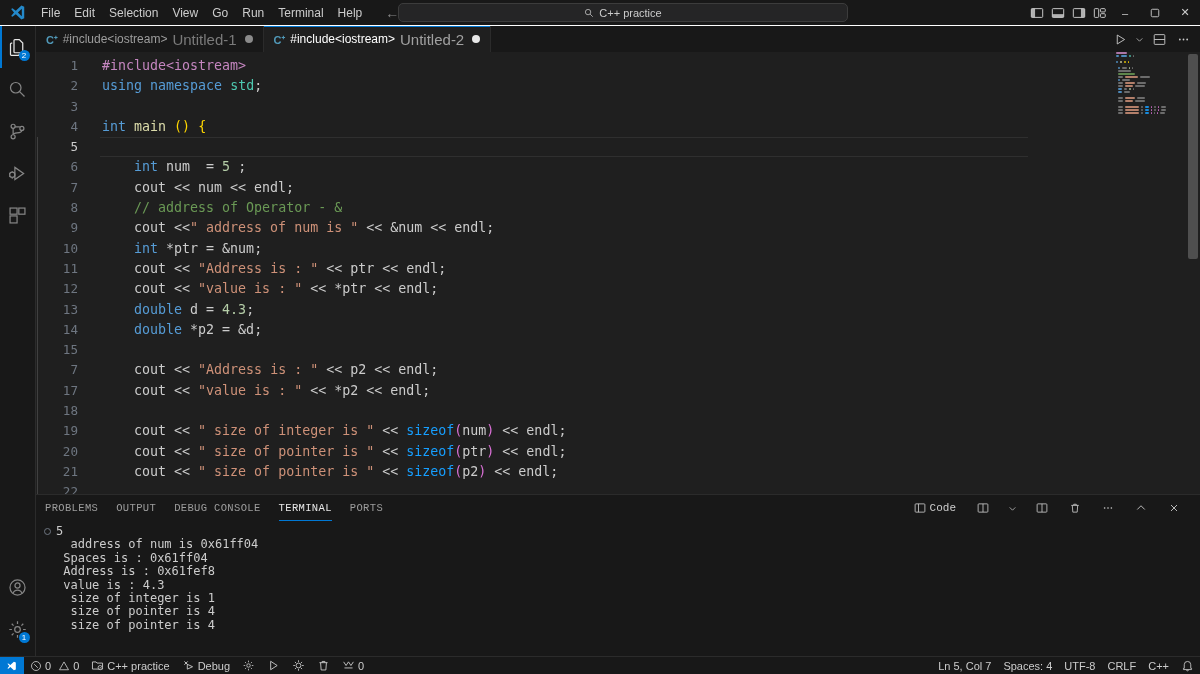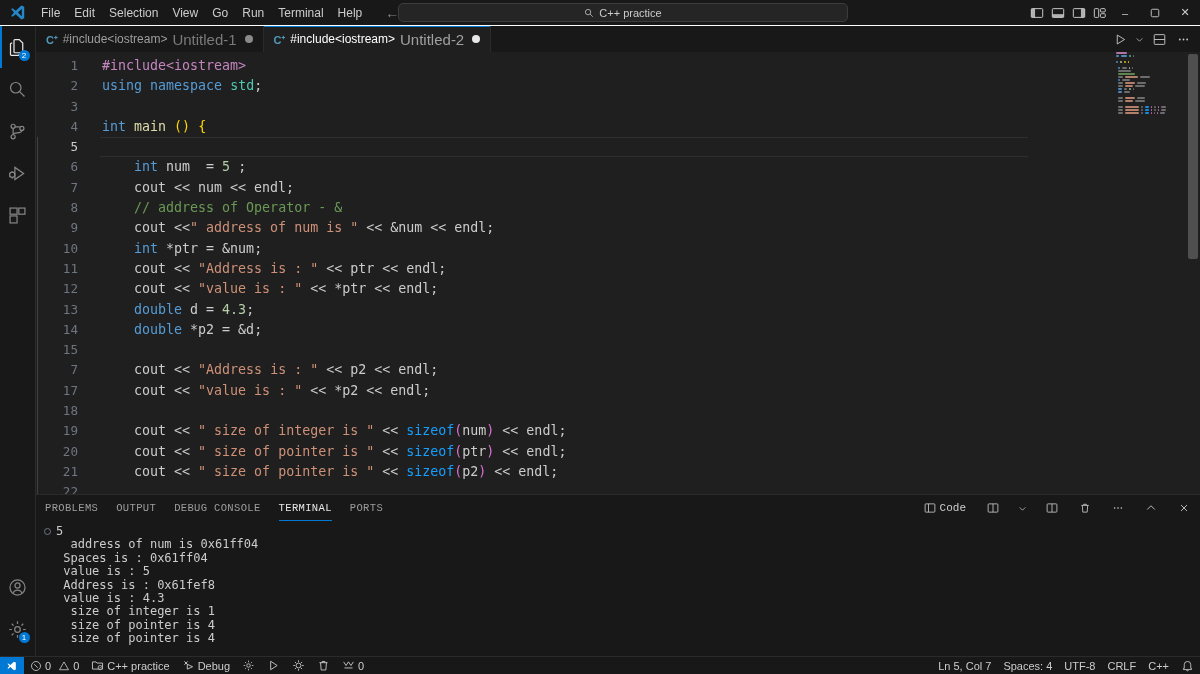--- a/index.html
+++ b/index.html
@@ -124,21 +124,21 @@
   .panel { flex: 0 0 162px; display:flex; flex-direction:column; background:#181818; border-top:1px solid #2b2b2b; }
   .panel-head { height:26px; display:flex; align-items:stretch; flex:0 0 26px;font-family:Liberation Mono, monospace; }
   .ptab {
     font-size:10.5px; letter-spacing:.35px; color:#9d9d9d; padding:0 9px; display:flex;
     align-items:center; position:relative; text-transform:uppercase;
   }
   .ptab.active { color:#e7e7e7; }
   .ptab.active::after {
     content:""; position:absolute; left:9px; right:9px; bottom:0; height:1px; background:#0078d4;
   }
-  .panel-actions { margin-left:auto; display:flex; align-items:center; gap:13px; padding-right:6px; color:#cccccc; }
+  .panel-actions { margin-left:auto; display:flex; align-items:center; gap:13px; padding-right:16px; color:#cccccc; }
   .pa { height:26px; padding:0 4px; display:flex; align-items:center; justify-content:center; gap:4px; font-size:11px; }
   .term-body {
     flex:1 1 auto; padding: 4px 0 0 8px; overflow:hidden;
     font-family:"DejaVu Sans Mono", monospace; font-size:12px; line-height:13.4px; color:#cccccc;
   }
   .tline { white-space:pre; height:13.4px; position:relative; padding-left:12px; }
   .tdeco { position:absolute; left:0; top:2.5px; width:7px; height:7px; border:1px solid #6e7681; border-radius:50%; }
 
   
   .statusbar {
@@ -508,21 +508,20 @@
               <svg width="12" height="12" viewBox="0 0 16 16">
                   <path d="M4 4l8 8M12 4l-8 8" stroke="#cccccc" stroke-width="1.2"></path>
                 </svg>
             </div>
           </div>
         </div>
         <div class="term-body" id="term-body">
             <div class="tline"><span class="tdeco"></span><span>5</span></div>
             <div class="tline"><span>  address of num is 0x61ff04</span></div>
             <div class="tline"><span> Spaces is : 0x61ff04</span></div>
-            <div class="tline"><span> value is : 5</span></div>
             <div class="tline"><span> Address is : 0x61fef8</span></div>
             <div class="tline"><span> value is : 4.3</span></div>
             <div class="tline"><span>  size of integer is 1</span></div>
             <div class="tline"><span>  size of pointer is 4</span></div>
             <div class="tline"><span>  size of pointer is 4</span></div>
           </div>
       </div>
     </div>
   </div>
 

